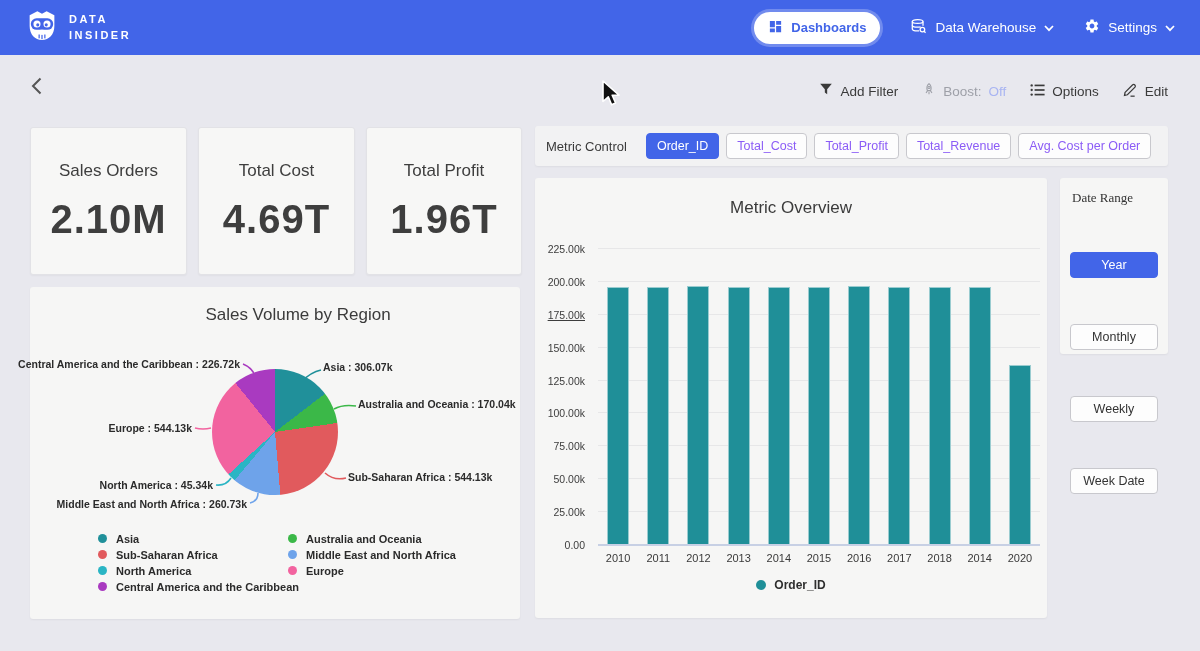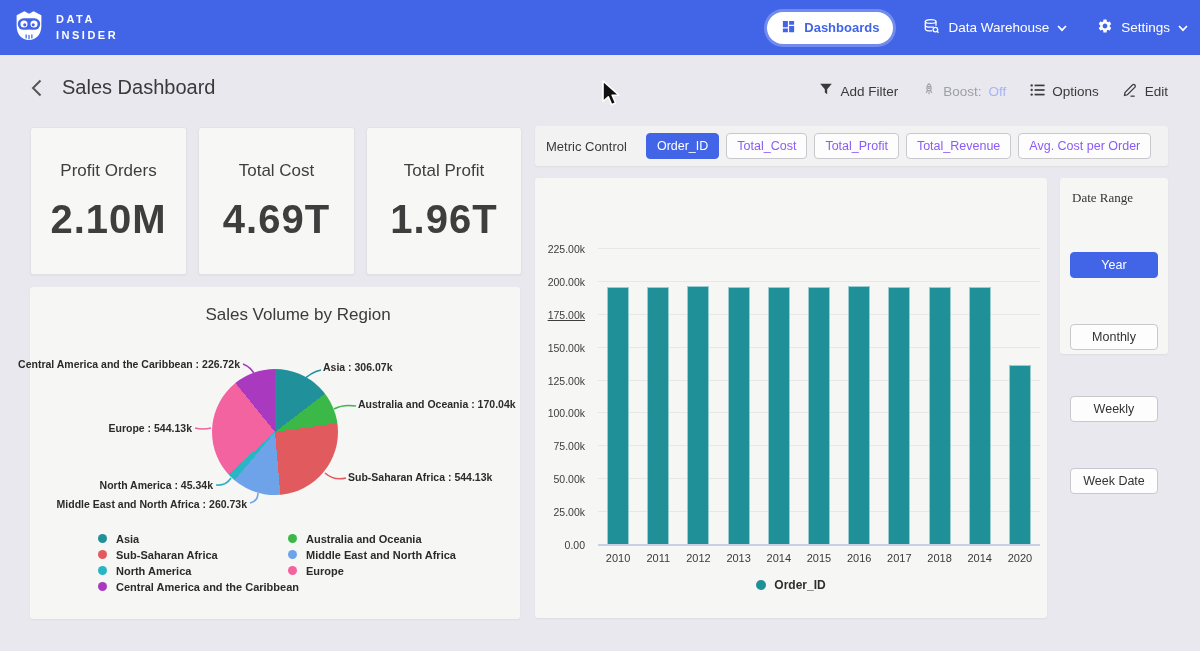--- a/index.html
+++ b/index.html
@@ -3,21 +3,21 @@
 <meta charset="utf-8">
 <style>
   html,body{margin:0;padding:0;}
   body{
     width:1200px;height:651px;position:relative;overflow:hidden;
     background:#e8e8ee;font-family:"Liberation Sans",sans-serif;
     -webkit-font-smoothing:antialiased;
   }
   
   .navbar{position:absolute;top:0;left:0;width:1200px;height:55px;background:#4265e8;
-    display:flex;align-items:center;padding:0 12px;box-sizing:border-box;z-index:10;}
+    display:flex;align-items:center;padding:0 25px;box-sizing:border-box;z-index:10;}
   .brand{display:flex;align-items:center;gap:10px;}
   .brand-text{color:#fff;font-size:11px;font-weight:bold;letter-spacing:2.5px;line-height:1.4;}
   .nav-right{margin-left:auto;display:flex;align-items:center;gap:30px;}
   .pill{background:#fff;color:#4265e8;font-weight:bold;font-size:13px;padding:7px 14px;
     border-radius:17px;display:flex;gap:8px;align-items:center;cursor:pointer;
     box-shadow:0 0 0 3px rgba(255,255,255,0.25);}
   .nav-item{color:#fff;font-size:13.5px;display:flex;gap:8px;align-items:center;cursor:pointer;}
   
   .page-header{position:absolute;top:76px;left:26px;display:flex;align-items:center;gap:16px;}
   .back-btn{width:20px;height:20px;display:flex;align-items:center;justify-content:center;cursor:pointer;}
@@ -137,21 +137,20 @@
     </div>
   </div>
 </div>
 
 <div class="page-header">
   <span class="back-btn">
     <svg width="11" height="18" viewBox="0 0 11 18" fill="none" stroke="#555" stroke-width="2">
         <path d="M9.5 1.5 L2 9 L9.5 16.5"></path>
       </svg>
   </span>
-  <span class="page-title">Sales Dashboard</span>
 </div>
 <div class="header-actions">
   <span class="action">
     <span>
       <svg width="14" height="15" viewBox="0 0 18 18">
           <path fill="#3a3a3a" d="M1.5 1.5 h15 L10.5 8.8 V15 l-3-2.2 V8.8 Z"></path>
         </svg>
     </span>
     <span>Add Filter</span>
   </span>
@@ -186,21 +185,21 @@
       <svg width="15" height="15" viewBox="0 0 18 18" fill="none" stroke="#3a3a3a" stroke-width="1.5">
         <path d="M2.5 12.5 L11.6 3.4 a2 2 0 0 1 2.8 2.8 L5.3 15.3 L1.8 16 Z"></path>
         <path d="M9 17 L14 17"></path>
       </svg>
     </span>
     <span>Edit</span>
   </span>
 </div>
 
 <div class="card" style="left:30px;top:127px;width:155px;height:146px;">
-  <div class="card-label">Profit Orders</div>
+  <div class="card-label">Sales Orders</div>
   <div class="card-value">2.10M</div>
 </div>
 <div class="card" style="left:198px;top:127px;width:155px;height:146px;">
   <div class="card-label">Total Cost</div>
   <div class="card-value">4.69T</div>
 </div>
 <div class="card" style="left:366px;top:127px;width:154px;height:146px;">
   <div class="card-label">Total Profit</div>
   <div class="card-value">1.96T</div>
 </div>
@@ -210,20 +209,21 @@
   <span id="metric-chips" style="display:flex;gap:7px;">
       <span class="chip selected">Order_ID</span>
       <span class="chip">Total_Cost</span>
       <span class="chip">Total_Profit</span>
       <span class="chip">Total_Revenue</span>
       <span class="chip">Avg. Cost per Order</span>
     </span>
 </div>
 
 <div class="panel bar-panel" id="bar-panel">
+  <div class="chart-title">Metric Overview</div>
   <div id="bar-yticks">
       <div class="ytick" style="top: 361px;">0.00</div>
       <div class="ytick" style="top: 328.111px;">25.00k</div>
       <div class="ytick" style="top: 295.222px;">50.00k</div>
       <div class="ytick" style="top: 262.333px;">75.00k</div>
       <div class="ytick" style="top: 229.444px;">100.00k</div>
       <div class="ytick" style="top: 196.556px;">125.00k</div>
       <div class="ytick" style="top: 163.667px;">150.00k</div>
       <div class="ytick" style="top: 130.778px; text-decoration: underline;">175.00k</div>
       <div class="ytick" style="top: 97.8889px;">200.00k</div>

